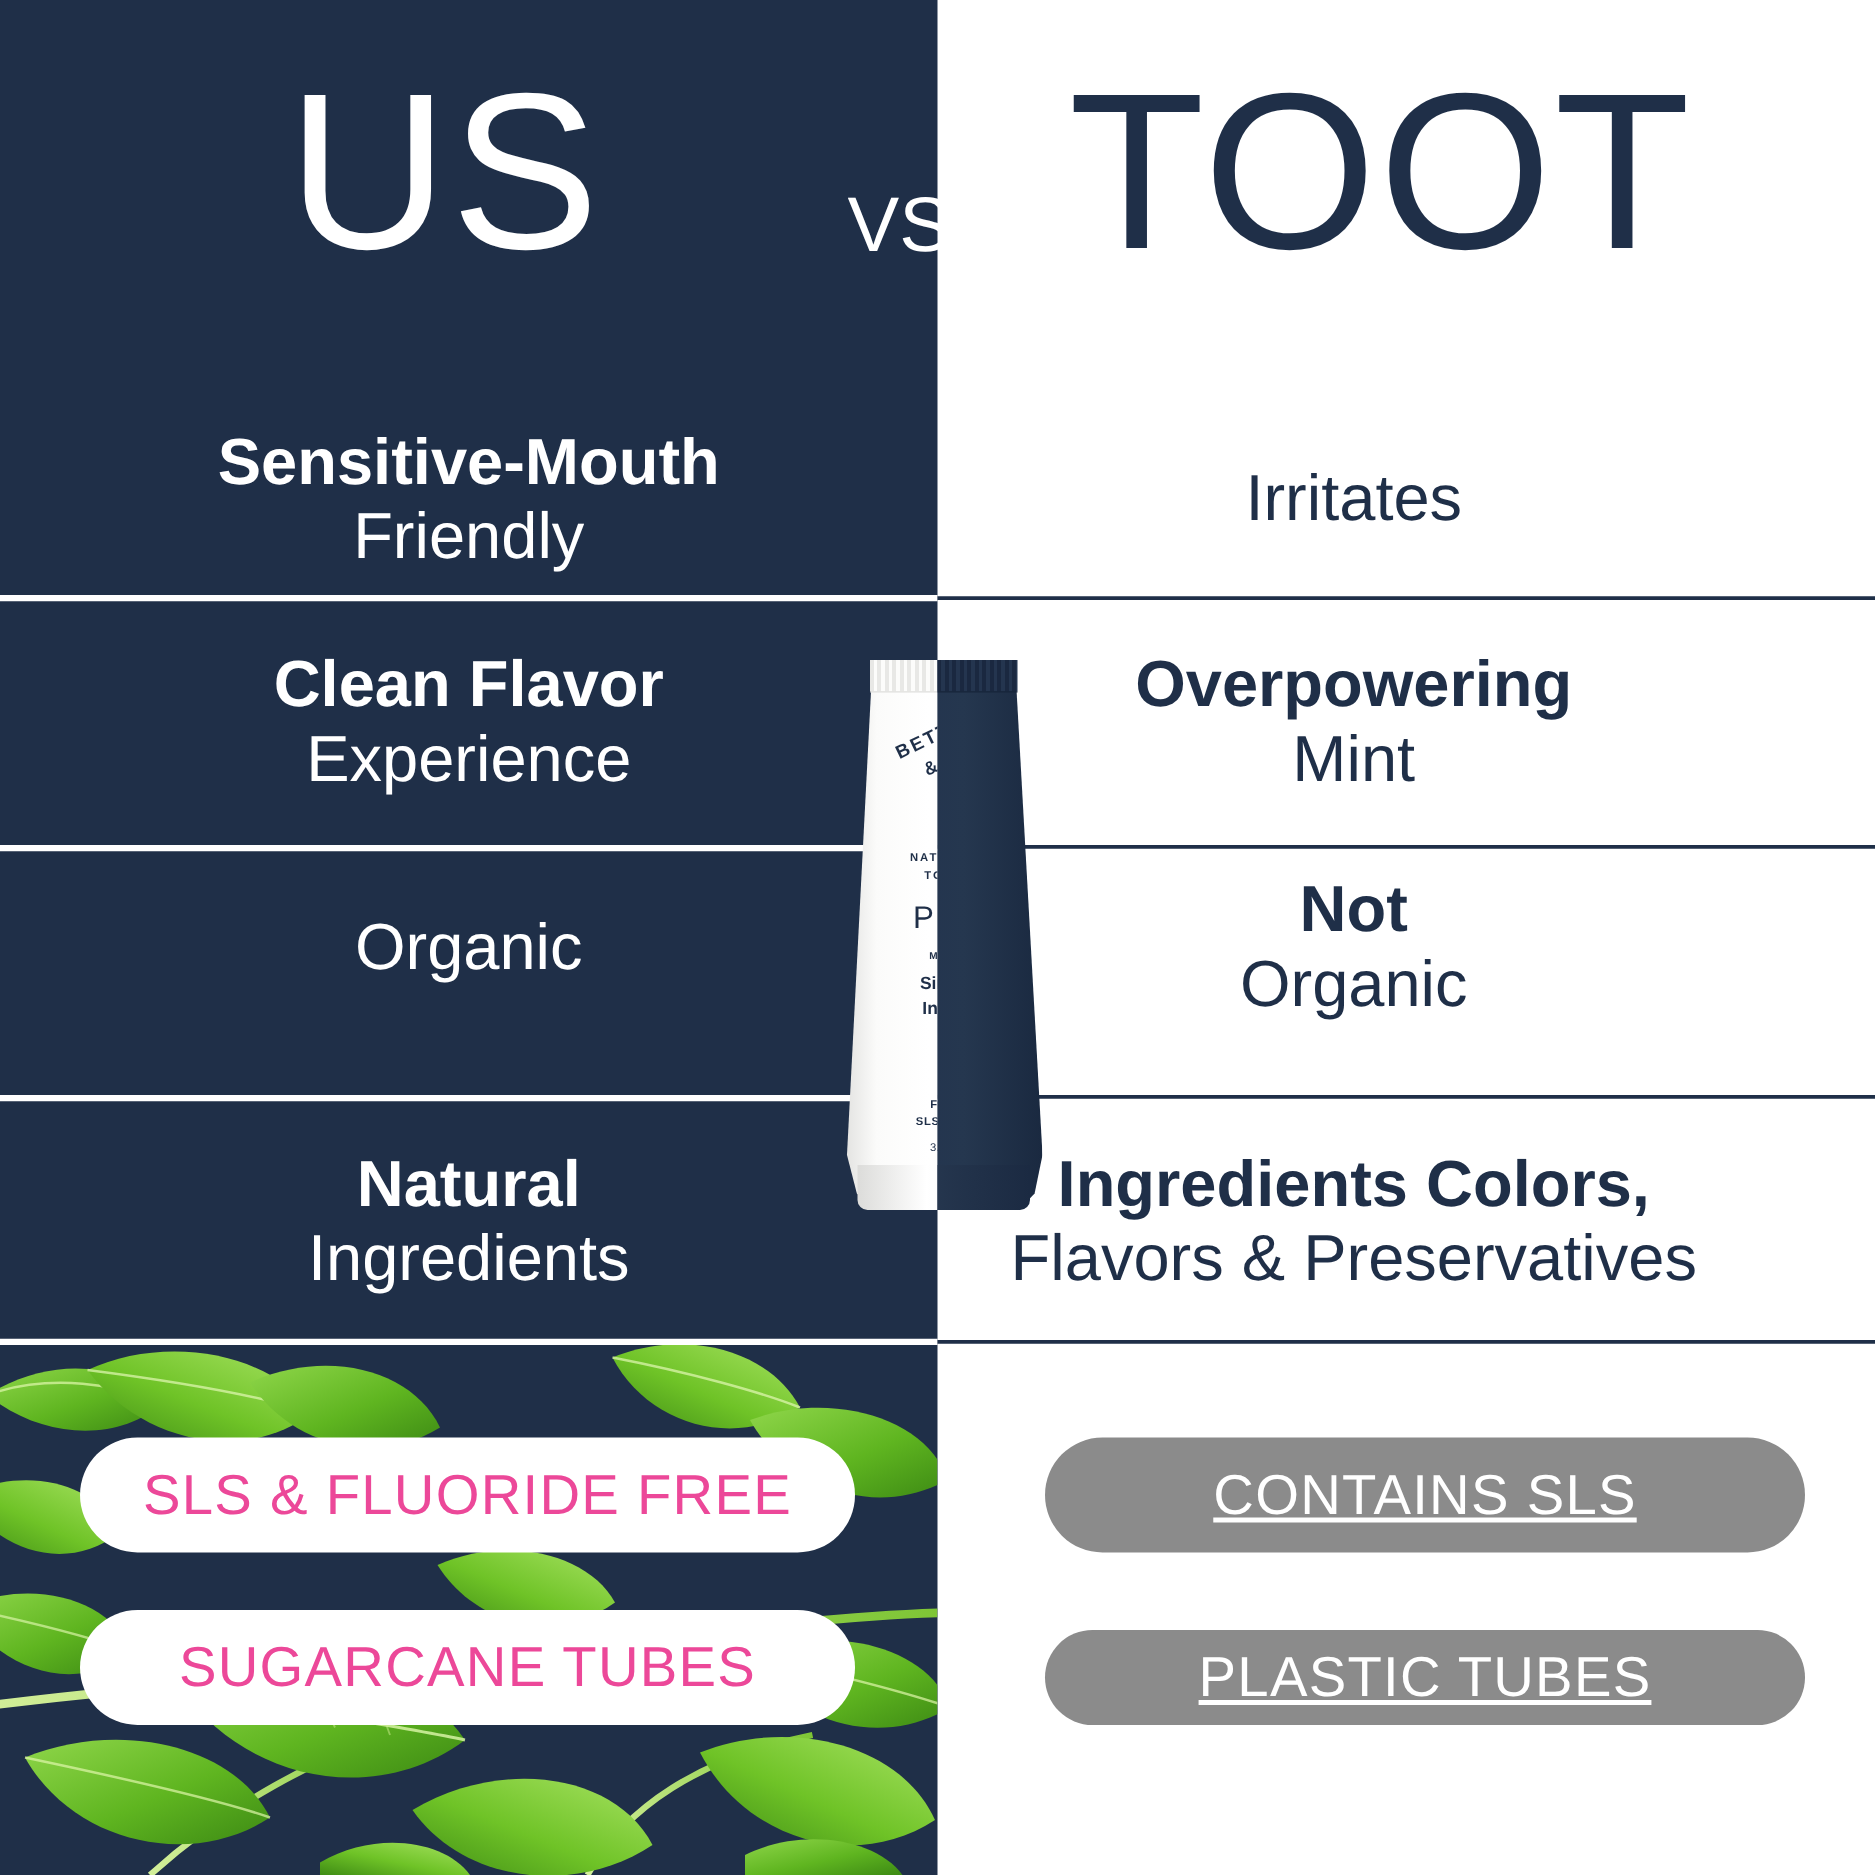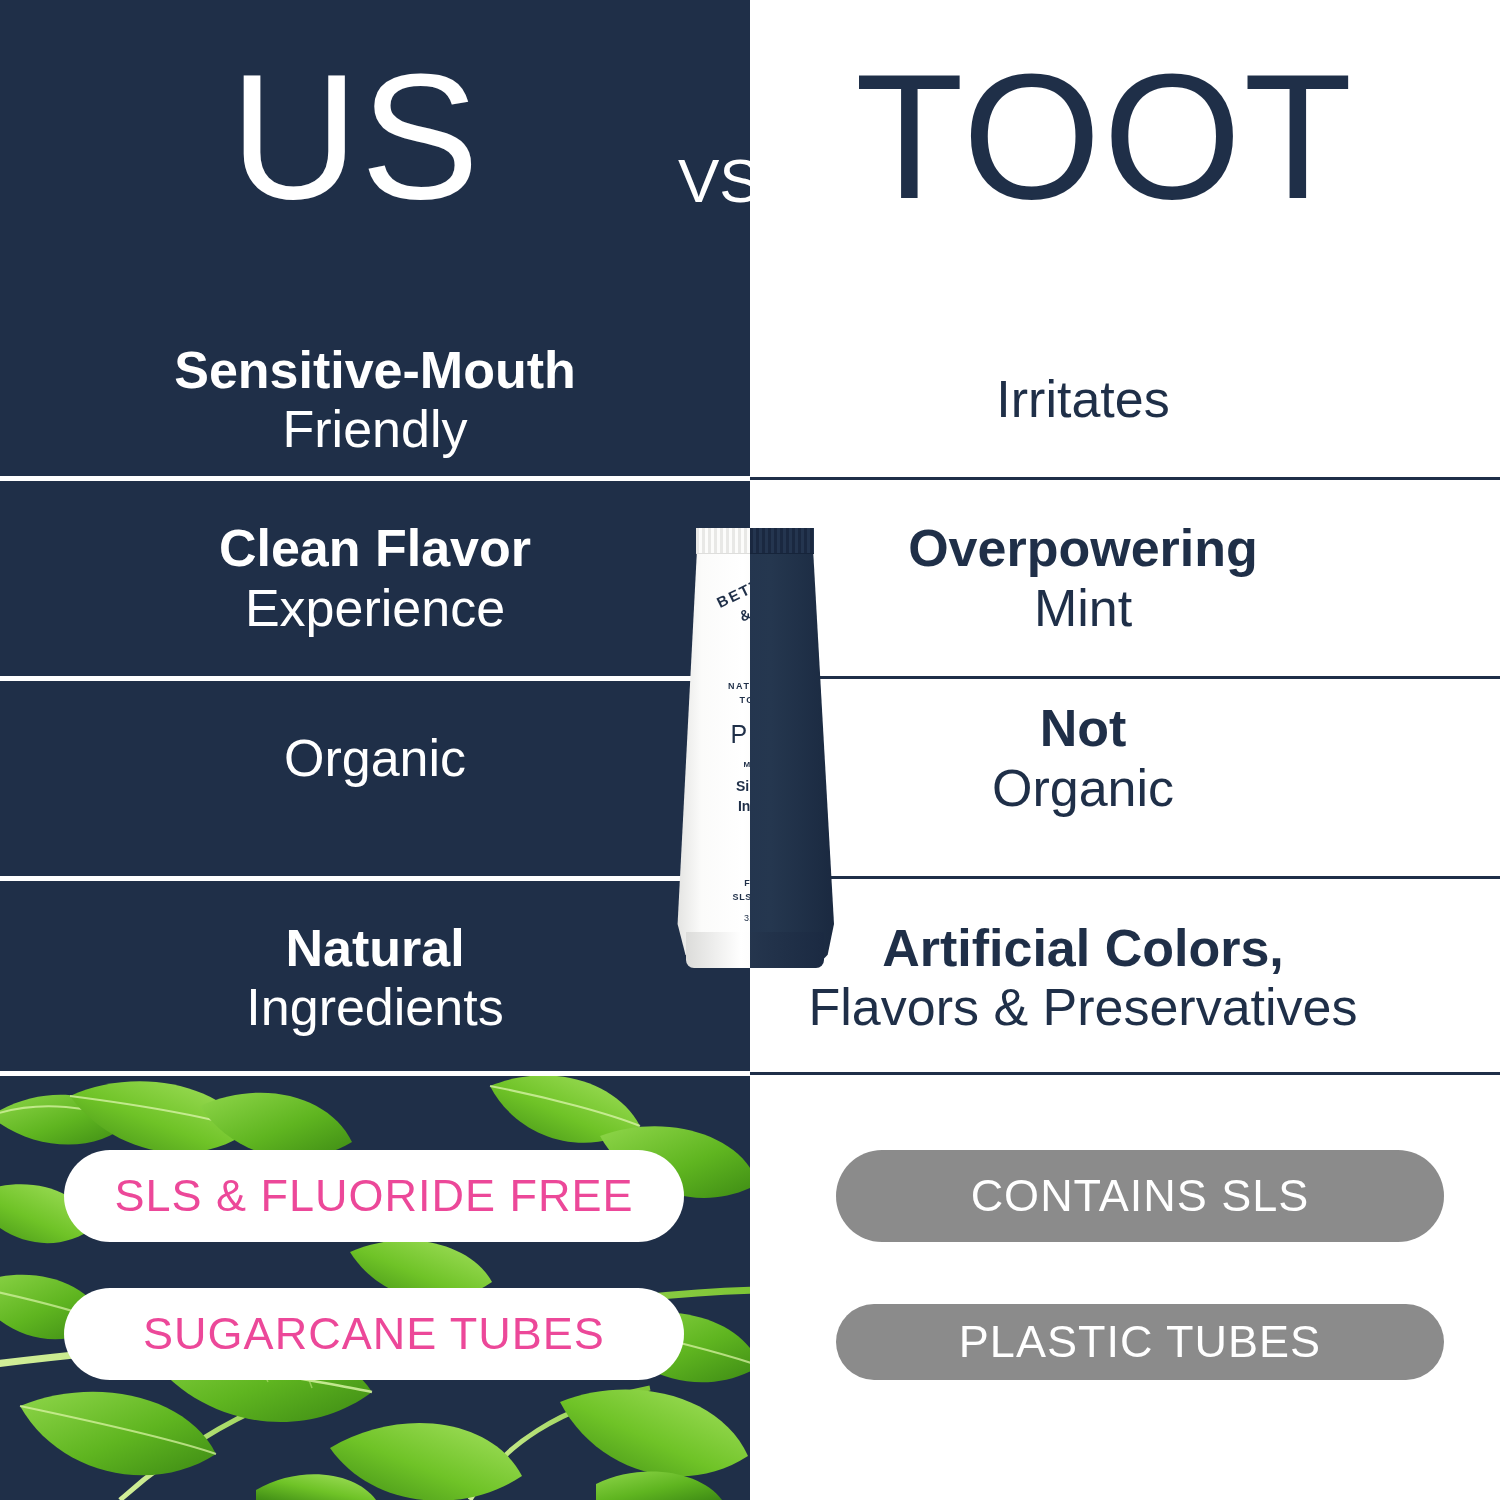--- a/index.html
+++ b/index.html
@@ -246,21 +246,21 @@
   }
   .pill-text {
     font-size: 45px;
     font-weight: 400;
     letter-spacing: 1px;
     white-space: nowrap;
   }
   .pill.white { background: #ffffff; }
   .pill.white .pill-text { color: #ec4899; }
   .pill.grey { background: #8b8b8b; }
-  .pill.grey .pill-text { color: #ffffff; }
+  .pill.grey .pill-text { color: #ffffff; text-decoration: underline; }
 
   .p-l1 { left: 64px;  top: 74px;  width: 620px; height: 92px; }
   .p-l2 { left: 64px;  top: 212px; width: 620px; height: 92px; }
   .p-r1 { left: 836px; top: 74px;  width: 608px; height: 92px; }
   .p-r2 { left: 836px; top: 228px; width: 608px; height: 76px; }
 </style>
 </head>
 <body>
 
 <div id="stage">
@@ -311,21 +311,21 @@
     </div>
     <div class="sep l" style="top:576px;"></div>
     <div class="sep r" style="top:576px;"></div>
 
     <div class="row" style="top:581px;height:194px;">
       <div class="cell left">
         <div class="line-strong">Natural</div>
         <div class="line-light">Ingredients</div>
       </div>
       <div class="cell right">
-        <div class="line-strong">Artificial Colors,</div>
+        <div class="line-strong">Ingredients Colors,</div>
         <div class="line-light">Flavors &amp; Preservatives</div>
       </div>
     </div>
   </div>
 
   <div class="band-sep-l"></div>
   <div class="band-sep-r"></div>
 
   <div class="tube-wrap">
 

